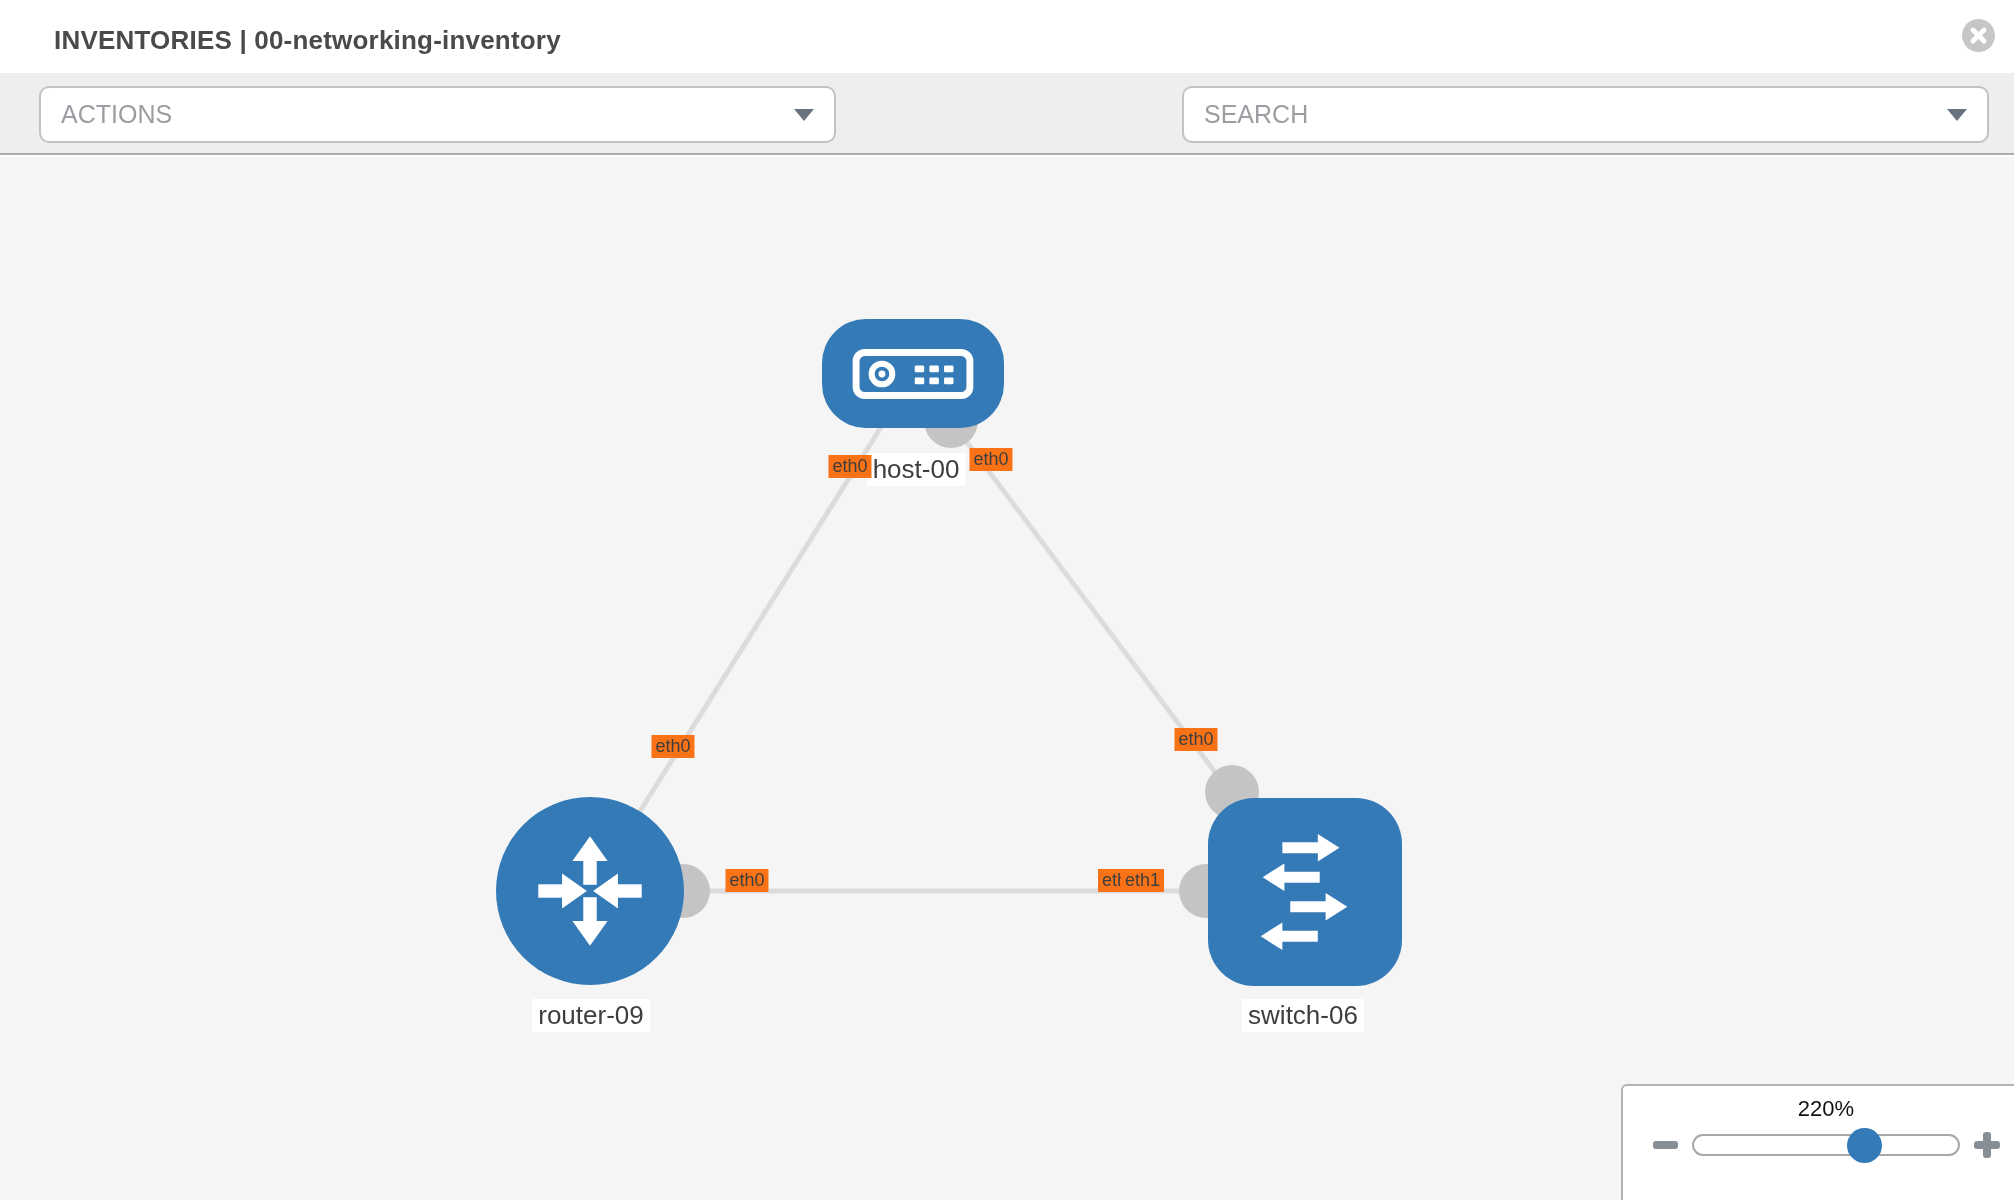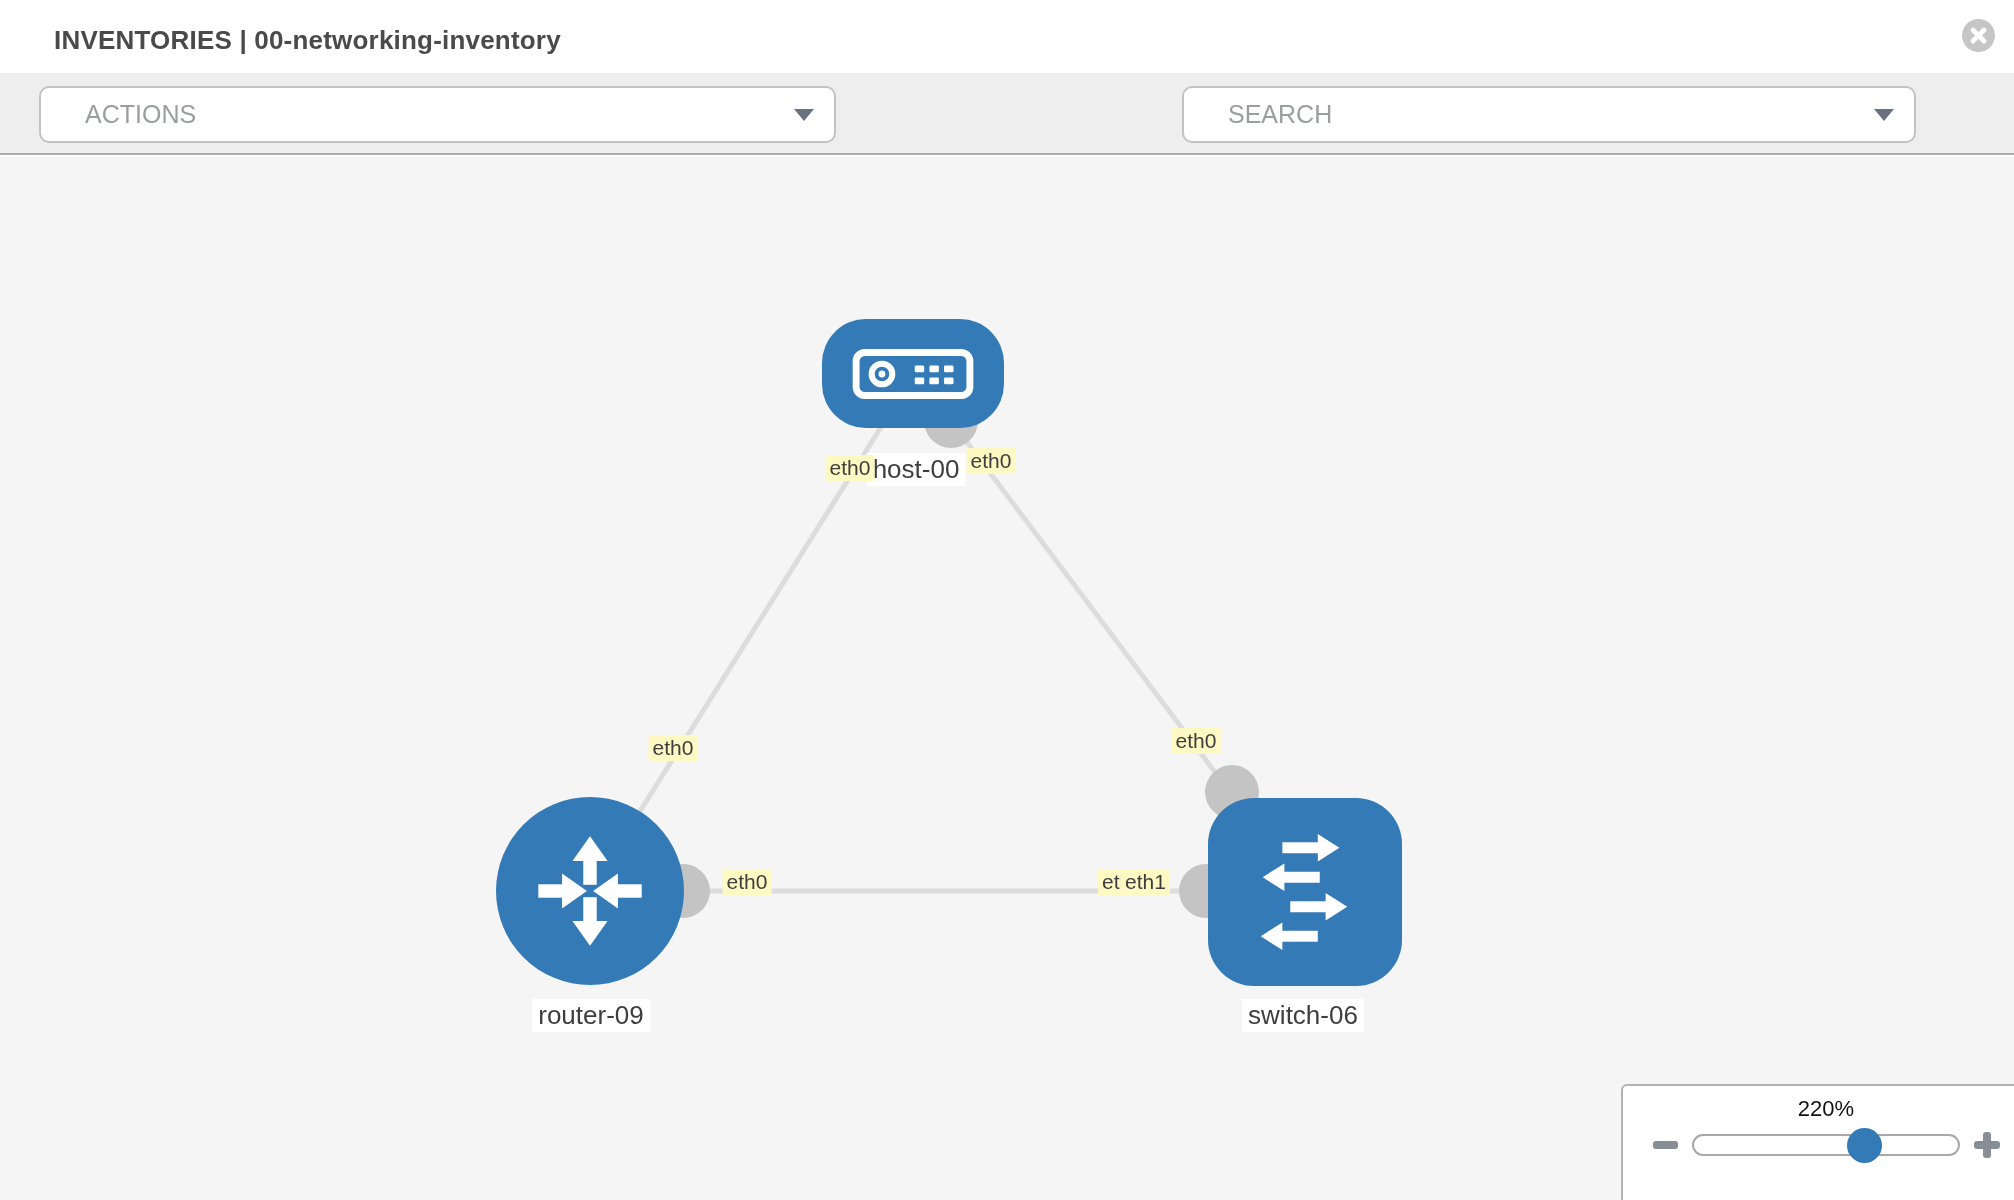--- a/index.html
+++ b/index.html
@@ -14,44 +14,44 @@
   .close-btn { position:absolute; left:1946px; top:19px; width:33px; height:33px;
     border:none; border-radius:50%; background:#c6c6c6; cursor:pointer;
     display:flex; align-items:center; justify-content:center; padding:0; }
 
   
   .toolbar { position:absolute; left:0; top:73px; width:2014px; height:82px;
     background:#eeeeee; border-bottom:2px solid #acacac; }
   .select-box { position:absolute; top:13px; height:57px; background:#fff;
     border:2px solid #c2c2c2; border-radius:10px; display:flex; align-items:center;
     padding:0 20px; cursor:pointer; }
-  .select-box .select-text { font-size:25px; color:#9a9da1;margin-left:24px; }
+  .select-box .select-text { font-size:25px; color:#9a9da1; }
   .select-box .chev { position:absolute; right:20px; top:50%; transform:translateY(-50%); }
   .actions-box { left:39px; width:797px; }
-  .search-box { left:1182px; width:734px; }
+  .search-box { left:1182px; width:807px; }
   .tool-icon { position:absolute; top:96px; width:38px; height:38px; cursor:pointer;
     background:none; border:none; padding:0; }
   .wrench { left:1047px; }
   .key { left:1115px; }
 
   
   .canvas { position:absolute; left:0; top:157px; width:2014px; height:1043px;
     background:#f5f5f5; }
   .links-svg { position:absolute; left:0; top:0; width:2014px; height:1043px; }
 
   .node { position:absolute; background:#337ab7; display:flex;
     align-items:center; justify-content:center; cursor:pointer; }
   .node-host { left:822px; top:162px; width:182px; height:109px; border-radius:44px; }
   .node-router { left:496px; top:640px; width:188px; height:188px; border-radius:50%; }
   .node-switch { left:1208px; top:641px; width:194px; height:188px; border-radius:46px; }
 
   .node-label { position:absolute; transform:translateX(-50%); background:#ffffff;
     color:#3e3e3e; font-size:26px; padding:1px 6px; white-space:nowrap; }
-  .if-label { position:absolute; background:#fef9c3; color:#3e3e3e;
-    font-size:21px; padding:1px 4px; white-space:nowrap; }
+  .if-label { position:absolute; background:#f97316; color:#3e3e3e;
+    font-size:18px; padding:1px 4px; white-space:nowrap; }
   .if-centered { transform:translateX(-50%); }
 
   
   .zoom-panel { position:absolute; left:1621px; top:927px; width:402px; height:150px;
     background:#ffffff; border:2px solid #b3b3b3; border-radius:6px; }
   .zoom-value { position:absolute; left:69px; top:10px; width:268px;
     text-align:center; font-size:22px; color:#111; }
   .zoom-minus { position:absolute; left:30px; top:55px; width:25px; height:8px;
     background:#878e95; border-radius:3px; border:none; cursor:pointer; padding:0; }
   .zoom-track { position:absolute; left:69px; top:48px; width:268px; height:22px;

